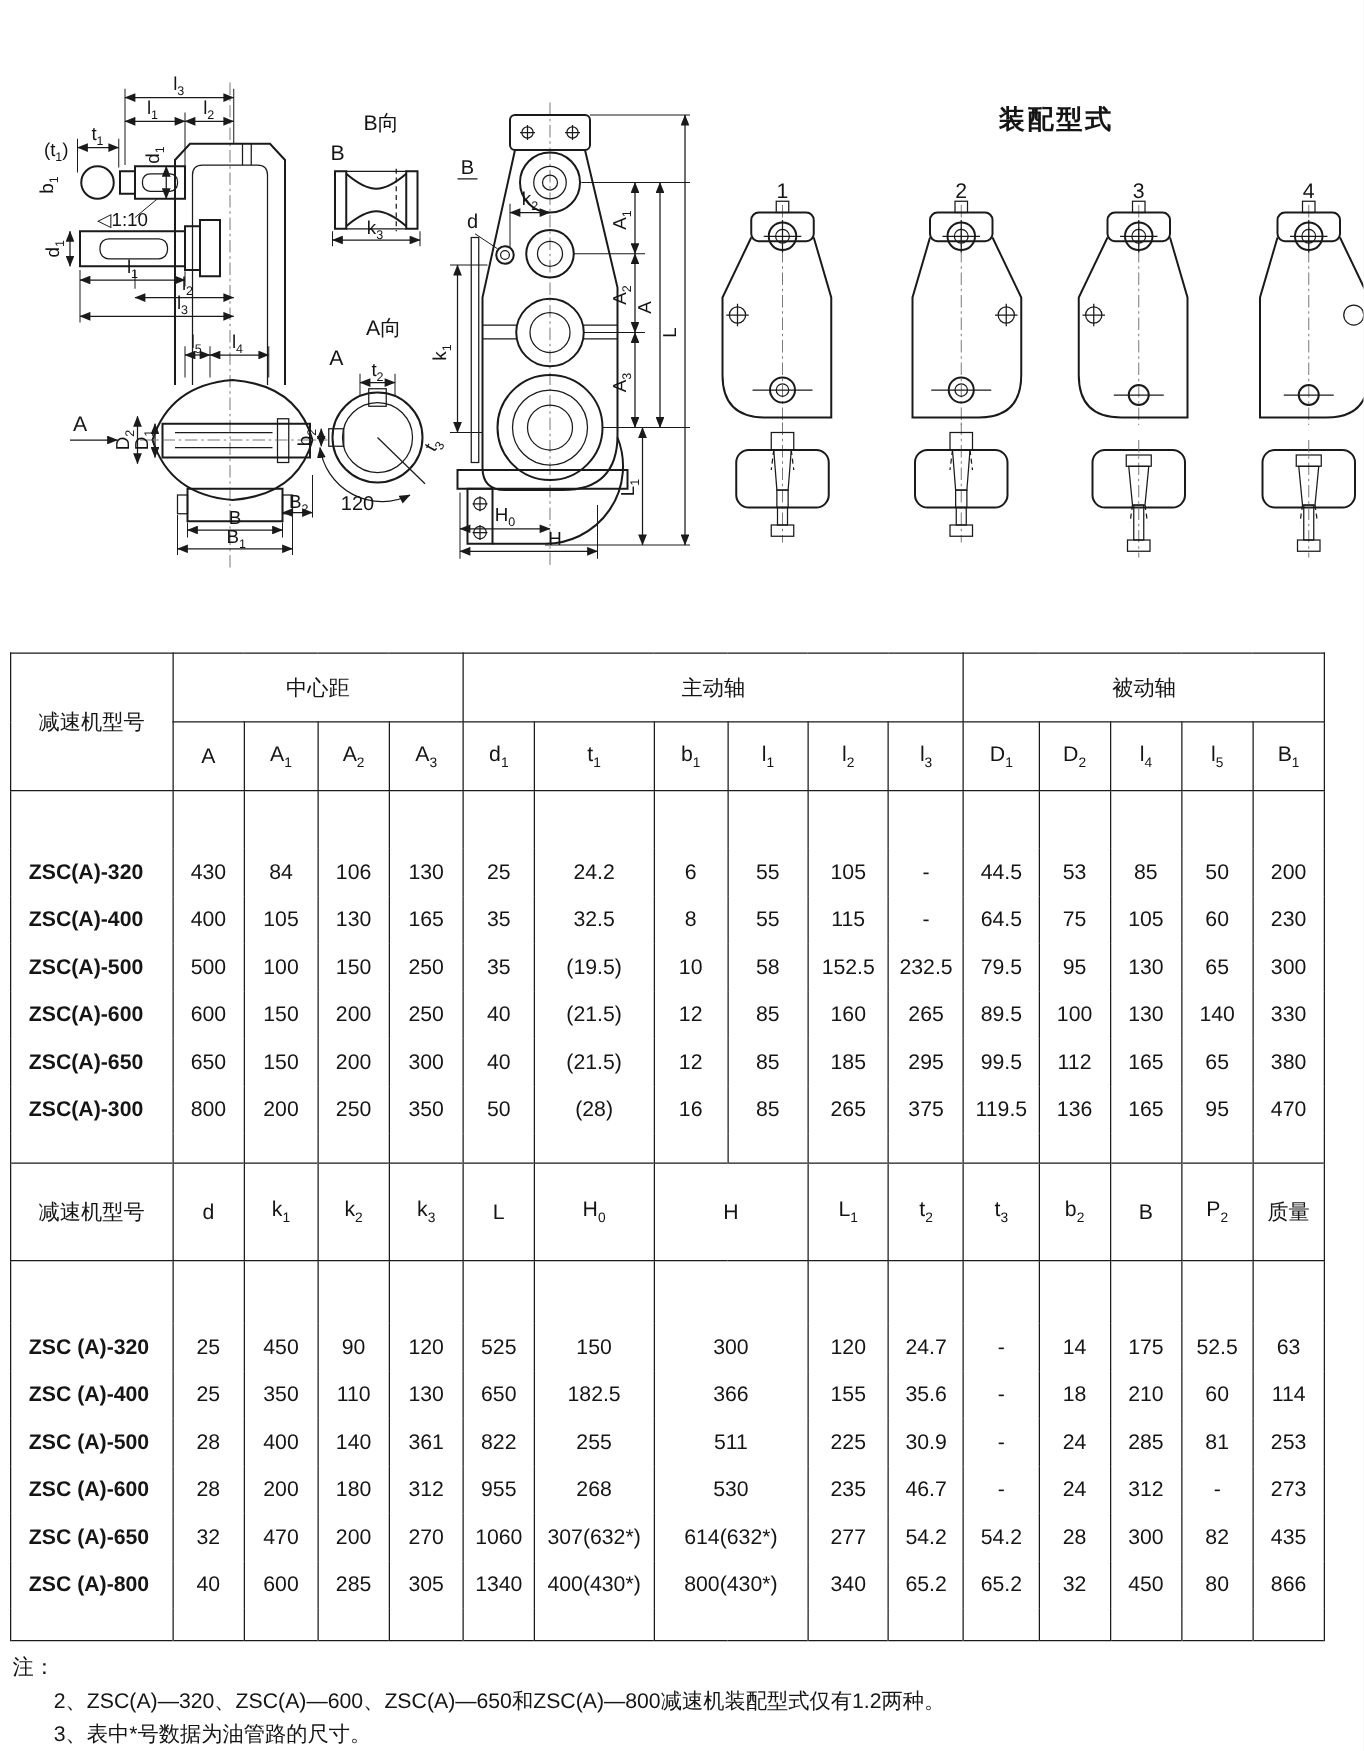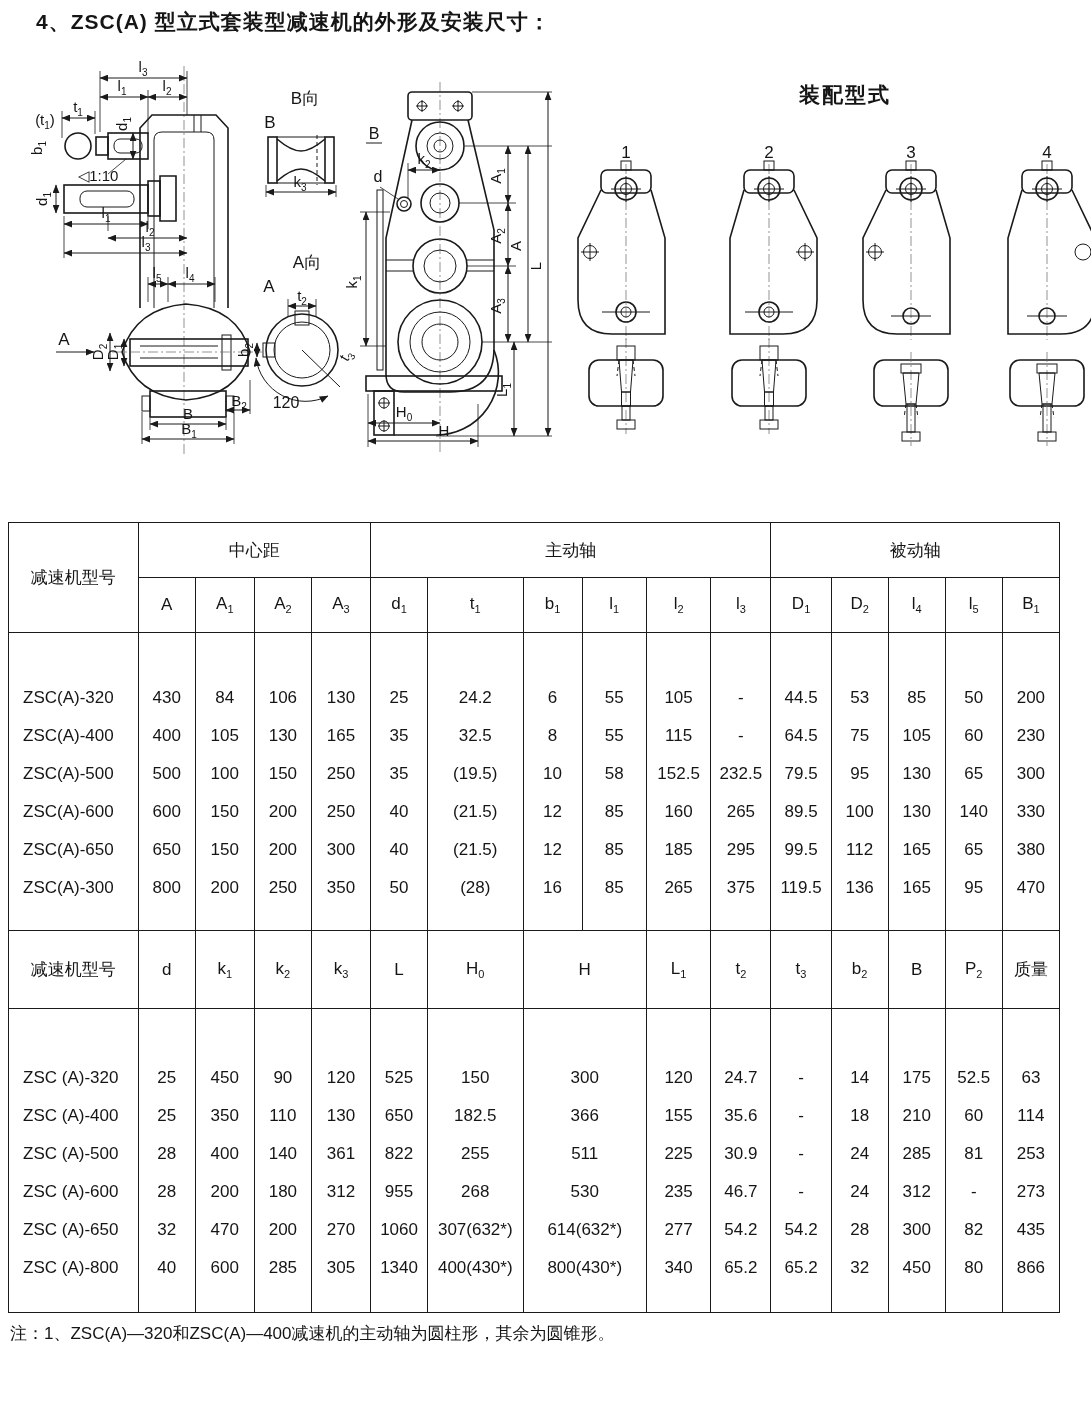--- a/index.html
+++ b/index.html
@@ -13,32 +13,31 @@
   .ext{stroke:#1a1a1a;stroke-width:0.8;fill:none;}
   .dim{stroke:#1a1a1a;stroke-width:1;fill:none;}
   .cl{stroke:#666;stroke-width:0.7;fill:none;stroke-dasharray:10 3 2 3;}
   .dash{stroke-dasharray:4 3;}
   .tbl-wrap{position:absolute;left:8px;top:522px;width:1052px;}
   table{border-collapse:collapse;table-layout:fixed;width:1052px;border:1.6px solid #1a1a1a;}
   td{text-align:center;vertical-align:middle;font-size:17px;padding:0;overflow:hidden;white-space:nowrap;}
   td sub{font-size:11px;}
   tr.hd td{border:1.5px solid #1a1a1a;}
   td.bd{border-left:1.5px solid #1a1a1a;border-right:1.5px solid #1a1a1a;}
-  td.model-cell{text-align:left;padding-left:14px;}
+  td.model-cell{text-align:left;padding-left:14px;font-weight:bold;}
   tr.rH1{height:55px;} tr.rH2{height:55px;} tr.rSpA{height:46px;} tr.rData{height:38px;}
   tr.rSpB{height:24px;} tr.rHd2{height:78px;} tr.rSpC{height:50px;} tr.rSpD{height:26px;}
   .notes{position:absolute;left:10px;top:1320px;font-size:17px;line-height:27px;}
   .note-line{display:flex;}
   .note-line.indent{padding-left:33px;}
 </style>
 </head>
 <body>
 <div class="page">
 
-<div class="title">4、ZSC(A) 型立式套装型减速机的外形及安装尺寸：</div>
 
 <svg class="drawing" width="1091" height="478" viewBox="0 0 1091 478">
   <defs>
     <pattern id="hatch" width="7" height="7" patternUnits="userSpaceOnUse" patternTransform="rotate(45)">
       <line x1="0" y1="0" x2="0" y2="7" stroke="#333" stroke-width="1"></line>
     </pattern>
     <marker id="arr" viewBox="0 0 10 8" refX="9.5" refY="4" markerWidth="9" markerHeight="7" orient="auto-start-reverse">
       <path d="M0,0 L10,4 L0,8 Z" fill="#1a1a1a"></path>
     </marker>
   </defs>
@@ -650,17 +649,22 @@
             <td class="bd"></td>
             <td class="bd"></td>
           </tr>
         </tbody>
       </table>
 </div>
 
 <div class="notes">
   <div class="note-line">
     <span>注：</span>
-    <span>1、ZSC(A)—320和ZSC(A)—400减速机的主动轴为圆柱形，其余为圆锥形。</span>
+  </div>
+  <div class="note-line indent">
+    <span>2、ZSC(A)—320、ZSC(A)—600、ZSC(A)—650和ZSC(A)—800减速机装配型式仅有1.2两种。</span>
+  </div>
+  <div class="note-line indent">
+    <span>3、表中*号数据为油管路的尺寸。</span>
   </div>
 </div>
 
 </div>
 
 </body></html>

